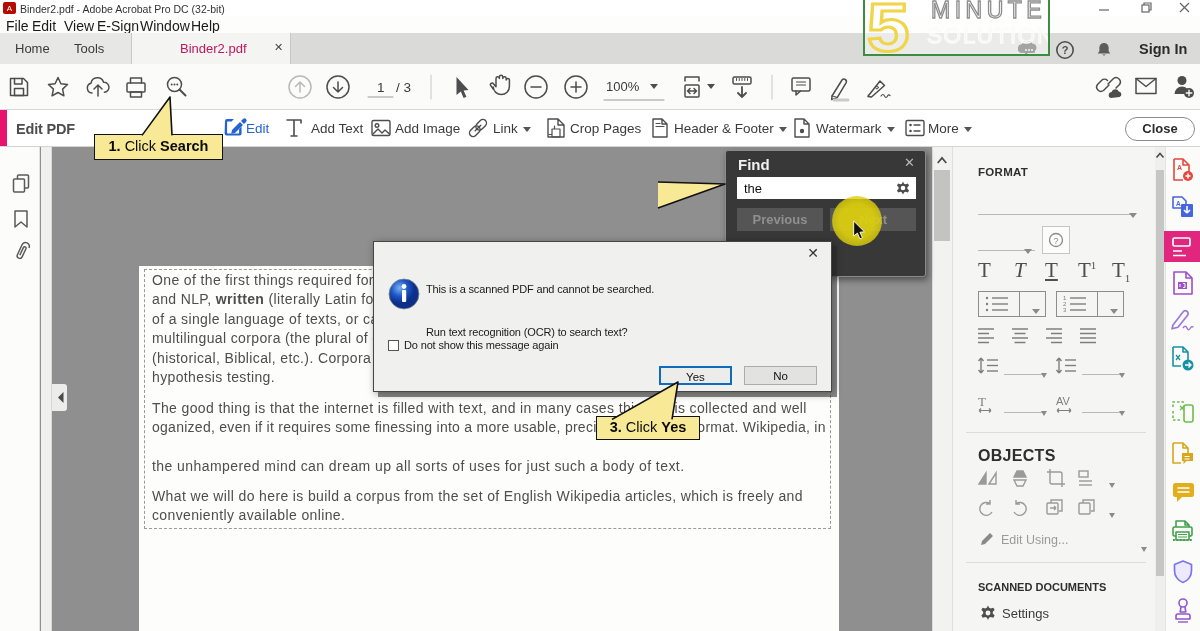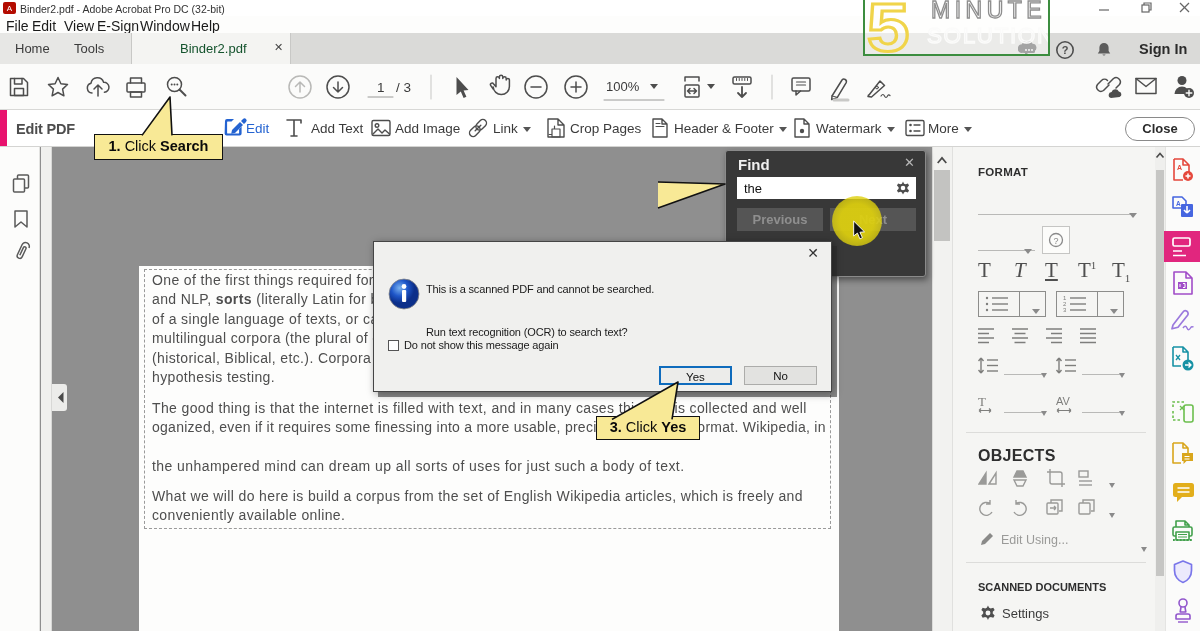--- a/index.html
+++ b/index.html
@@ -84,21 +84,21 @@
 <div class="menuitem" style="left:64px">View</div>
 <div class="menuitem" style="left:97px">E-Sign</div>
 <div class="menuitem" style="left:140px">Window</div>
 <div class="menuitem" style="left:191px">Help</div>
 
 <div class="abs" id="tabbar"></div>
 <div class="abs" id="tabbarleft"></div>
 <div class="tabtxt" style="left:15px">Home</div>
 <div class="tabtxt" style="left:74px">Tools</div>
 <div class="abs" id="activetab"></div>
-<div class="tabtxt" style="left:180px;color:#14532d">Binder2.pdf</div>
+<div class="tabtxt" style="left:180px;color:#be185d">Binder2.pdf</div>
 <div class="tabtxt" style="left:274px;font-size:11px;color:#444">✕</div>
 
 <svg class="abs" style="left:1018px;top:41px" width="22" height="17" viewBox="0 0 22 17">
       <path d="M3 12 a4.5 4.5 0 0 1 1-8.8 a5.5 5.5 0 0 1 10.5-0.4 a4 4 0 0 1 1.2 7.8 z" fill="#5a5a5a"></path>
       <rect x="5" y="6" width="12" height="6" rx="1.5" fill="#5a5a5a"></rect>
       <path d="M7 12 l0 3 l3-3 z" fill="#5a5a5a"></path>
       <circle cx="8" cy="9" r="0.9" fill="#fff"></circle>
       <circle cx="11" cy="9" r="0.9" fill="#fff"></circle>
       <circle cx="14" cy="9" r="0.9" fill="#fff"></circle>
     </svg>
@@ -294,21 +294,21 @@
 <div class="abs" style="left:52px;top:384px;width:15px;height:27px;background:#ececea;border-radius:0 3px 3px 0"></div>
 <svg class="abs" style="left:57px;top:391px" width="8" height="13" viewBox="0 0 8 13">
       <polygon points="6.5,1 6.5,12 1,6.5" fill="#4a4a4a"></polygon>
     </svg>
 <svg class="abs" style="left:949px;top:339px" width="8" height="13" viewBox="0 0 8 13">
       <polygon points="1.5,1 1.5,12 7,6.5" fill="#4a4a4a"></polygon>
     </svg>
 <div class="abs" id="page">
   <div id="dashbox"></div>
   <div class="ptext" style="top:6px">One of the first things required for building a corpus of texts for analysis</div>
-  <div class="ptext" style="top:25px">and NLP, <b>sorts</b> (literally Latin for body) is a collection of written works</div>
+  <div class="ptext" style="top:25px">and NLP, <b>written</b> (literally Latin for body) is a collection of written works</div>
   <div class="ptext" style="top:45px">of a single language of texts, or can span multiple languages at once as</div>
   <div class="ptext" style="top:64px">multilingual corpora (the plural of corpus) which can be quite useful for</div>
   <div class="ptext" style="top:84px">(historical, Biblical, etc.). Corpora are also used for statistical analysis and</div>
   <div class="ptext" style="top:103px">hypothesis testing.</div>
   <div class="ptext" style="top:134px">The good thing is that the internet is filled with text, and in many cases this text is collected and well</div>
   <div class="ptext" style="top:153px;letter-spacing:0.27px">oganized, even if it requires some finessing into a more usable, precisely-formatted format. Wikipedia, in</div>
   <div class="ptext" style="top:192px;letter-spacing:0.43px">the unhampered mind can dream up all sorts of uses for just such a body of text.</div>
   <div class="ptext" style="top:222px">What we will do here is build a corpus from the set of English Wikipedia articles, which is freely and</div>
   <div class="ptext" style="top:241px">conveniently available online.</div>
 </div>

